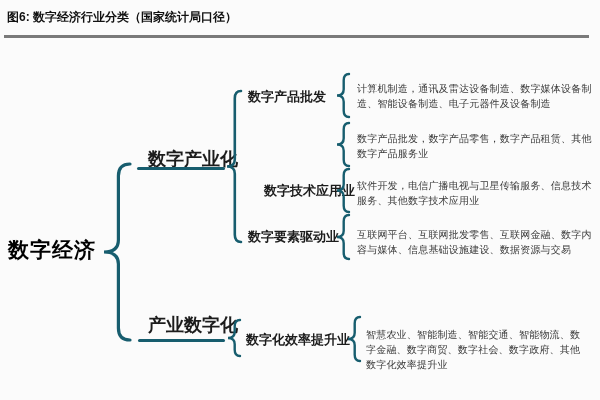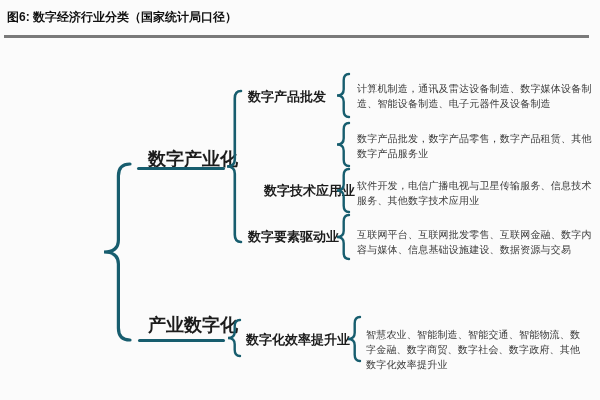--- a/index.html
+++ b/index.html
@@ -19,20 +19,21 @@
   svg.brace{display:block;overflow:visible;}
 </style>
 </head>
 <body>
 
 <div id="figure">
 
   <div class="abs fig-title" style="left:7px;top:9px;">图6: 数字经济行业分类（国家统计局口径）</div>
   <div class="abs title-rule" style="left: 4px; top: 35px; width: 585px; background: rgb(122, 122, 122);"></div>
 
+  <div class="abs root-label" style="left:8px;top:236px;">数字经济</div>
   <svg class="brace abs" style="left:103px;top:163px;" width="28" height="178" viewBox="0 0 28 178">
       <path d="M 27,1 Q 15.400000000000002,1 15.400000000000002,13 L 15.400000000000002,77 Q 15.400000000000002,89 1,89 Q 15.400000000000002,89 15.400000000000002,101 L 15.400000000000002,165 Q 15.400000000000002,177 27,177" fill="none" stroke="#175d6e" stroke-width="3.2" stroke-linecap="round"></path>
     </svg>
 
   <div class="abs branch-label" style="left:148px;top:147px;">数字产业化</div>
   <div class="abs branch-rule" style="left: 137px; top: 167px; width: 88px; background: rgb(23, 93, 110);"></div>
   <svg class="brace abs" style="left:226px;top:90px;" width="16" height="153" viewBox="0 0 16 153">
       <path d="M 15,1 Q 8.8,1 8.8,8.2 L 8.8,69.3 Q 8.8,76.5 1,76.5 Q 8.8,76.5 8.8,83.7 L 8.8,144.8 Q 8.8,152 15,152" fill="none" stroke="#175d6e" stroke-width="2.6" stroke-linecap="round"></path>
     </svg>
 

